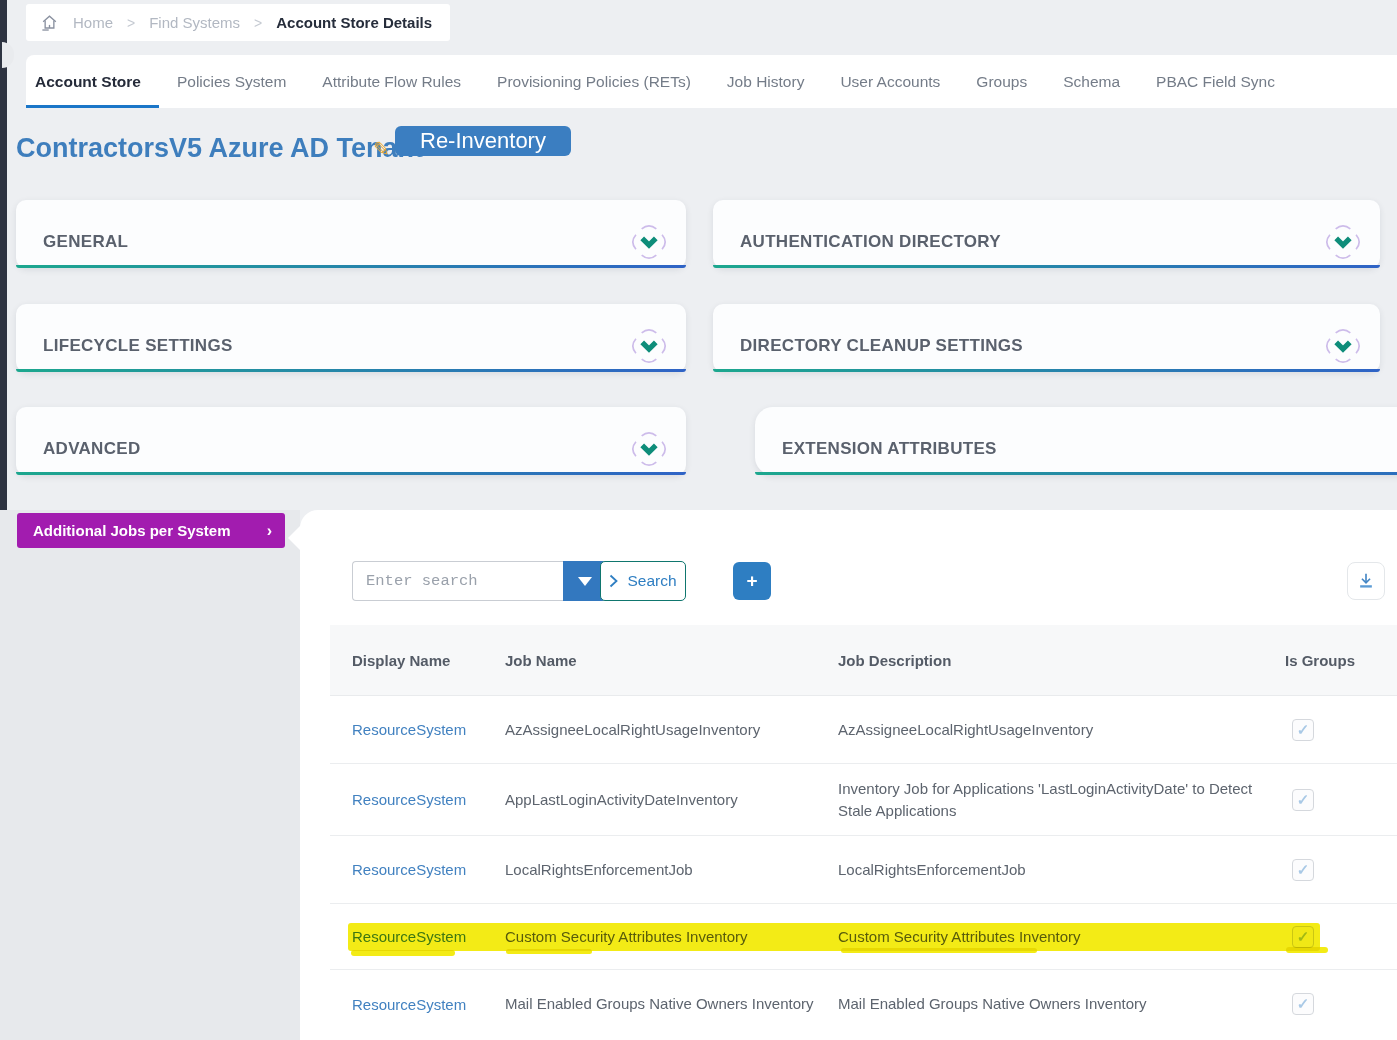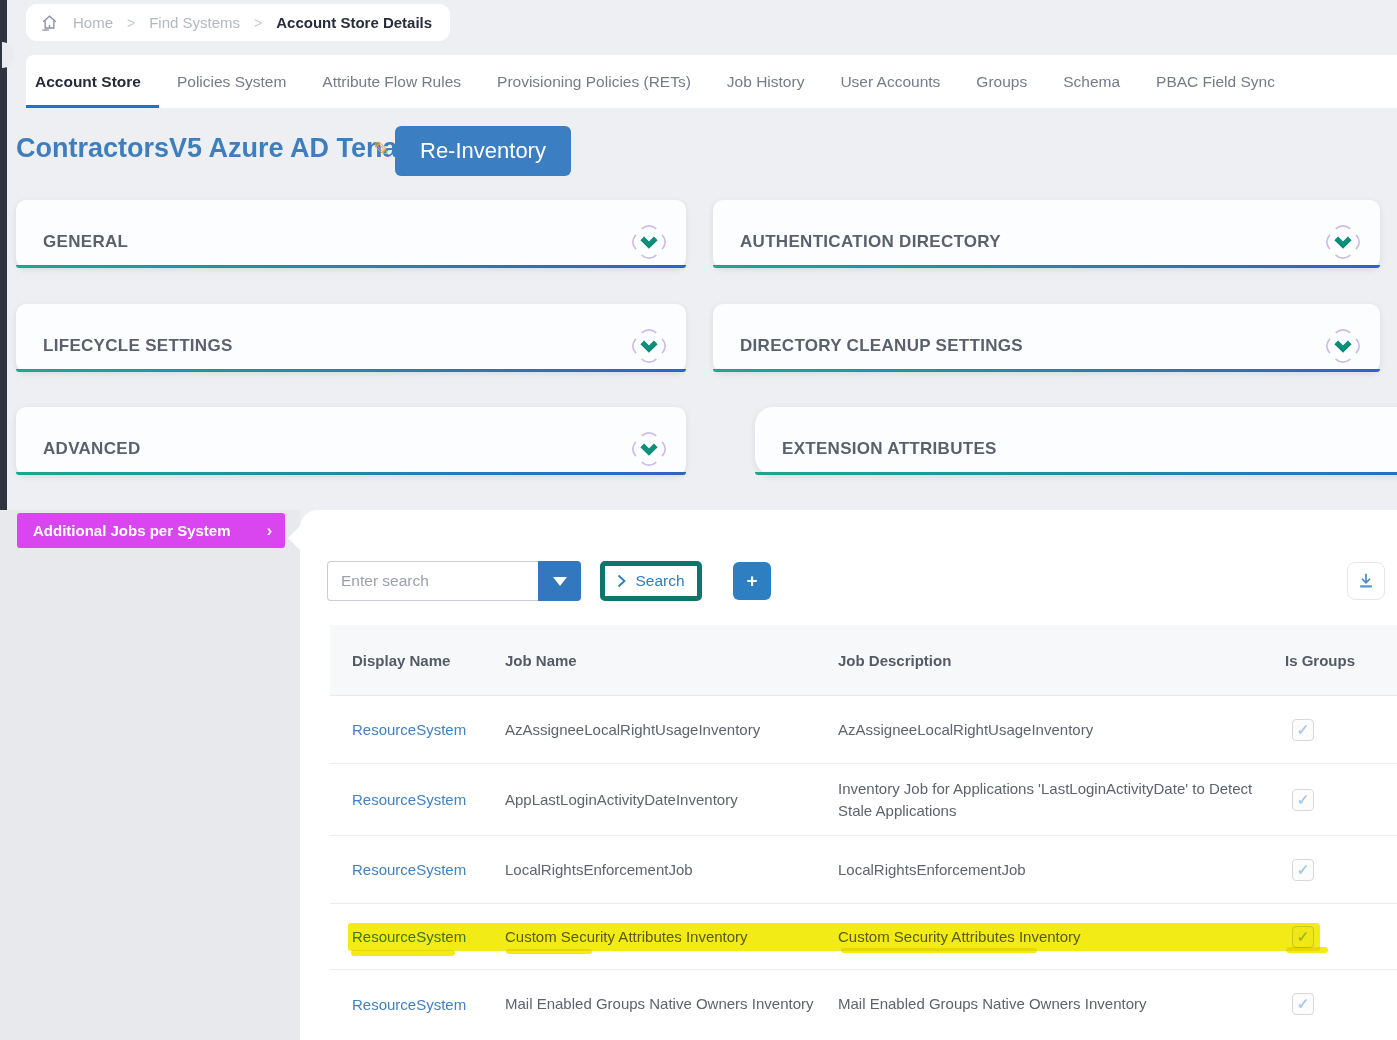--- a/index.html
+++ b/index.html
@@ -5,39 +5,39 @@
   * { margin:0; padding:0; box-sizing:border-box; }
   html,body { width:1397px; height:1040px; }
   body { font-family:"Liberation Sans", sans-serif; background:#edeff2; position:relative; overflow:hidden; }
   #screen { position:relative; width:1397px; height:1040px; }
 
   
   .left-rail { position:absolute; left:0; top:0; width:7px; height:510px; background:#2e3442; }
   .rail-notch { position:absolute; left:2px; top:42px; width:12px; height:26px; background:#e9ebee; border-radius:0 13px 13px 0; }
 
   
-  .breadcrumb { position:absolute; left:26px; top:4px; height:37px; background:#ffffff; border-radius:11px;
+  .breadcrumb { position:absolute; left:26px; top:4px; height:37px; background:#ffffff; border-radius:3px;
     display:flex; align-items:center; padding:0 18px 0 14px; gap:14px; }
   .breadcrumb .crumb { font-size:15px; color:#b2b8c2; }
   .breadcrumb .crumb.current { color:#262d3b; font-weight:bold; }
   .breadcrumb .sep { color:#c5cad2; font-size:14px; }
   .home-icon svg { display:block; }
 
   
   .tabbar { position:absolute; left:26px; top:55px; width:1371px; height:53px; background:#ffffff;
     border-radius:8px 0 0 0; display:flex; align-items:stretch; padding-left:0; }
   .tab { display:flex; align-items:center; padding:0 18px; font-size:15.5px; color:#747c88; position:relative; cursor:pointer; white-space:nowrap; }
   .tab.first { padding-left:9px; }
   .tab.active { color:#252b39; font-weight:bold; }
   .tab.active::after { content:""; position:absolute; left:0; right:0; bottom:0; height:3px; background:#1b76c8; }
 
   
   .page-title { position:absolute; left:16px; top:133px; font-size:27px; font-weight:bold; color:#3e7ebd; }
   .edit-pencil { position:absolute; left:373px; top:137px; font-size:20px; color:#eba934; transform:rotate(0deg); cursor:pointer; }
-  .reinventory-btn { position:absolute; left:395px; top:126px; height:50px; padding:0 25px; background:#3b7ec1; border:none;
+  .reinventory-btn { position:absolute; left:395px; top:126px; height:30px; padding:0 25px; background:#3b7ec1; border:none;
     border-radius:6px; color:#ffffff; font-size:22px; font-family:inherit; cursor:pointer; }
 
   
   .panel { position:absolute; height:68px; background:#fcfdfe; border-radius:10px; box-shadow:0 2px 6px rgba(40,50,70,.10);
     display:flex; align-items:center; justify-content:space-between; padding:16px 14px 0 27px; }
   .panel::after { content:""; position:absolute; left:0; right:0; bottom:0; height:3px; border-radius:0 0 10px 10px;
     background:linear-gradient(90deg,#1ca78e,#2f63c6); }
   .panel-title { font-size:17px; font-weight:bold; color:#5a616d; letter-spacing:.3px; }
   .expander { background:none; border:none; cursor:pointer; width:46px; height:46px; padding:0; }
   .p-r0c0 { left:16px;  top:200px; width:670px; }
@@ -46,34 +46,34 @@
   .p-r1c1 { left:713px; top:304px; width:667px; }
   .p-r2c0 { left:16px;  top:407px; width:670px; }
   .p-r2c1 { left:755px; top:407px; width:765px;border-radius:18px; }
 
   
   .sidebar-area { position:absolute; left:0; top:510px; width:300px; height:530px; background:#e7e9ec; }
   .content-panel { position:absolute; left:300px; top:510px; width:1097px; height:530px; background:#ffffff; border-radius:18px 0 0 0; }
   .content-notch { position:absolute; left:-12px; top:15px; width:0; height:0;
     border-top:13px solid transparent; border-bottom:13px solid transparent; border-right:13px solid #ffffff; }
 
-  .jobs-btn { position:absolute; left:17px; top:513px; width:268px; height:35px; background:#d946ef; border:none; border-radius:3px;
+  .jobs-btn { position:absolute; left:17px; top:513px; width:268px; height:35px; background:#a21caf; border:none; border-radius:3px;
     color:#ffffff; font-family:inherit; font-size:15px; font-weight:bold; display:flex; align-items:center; justify-content:space-between;
     padding:0 13px 0 16px; cursor:pointer; }
   .jobs-btn .chev { font-weight:bold; font-size:16px; }
 
   
   .search-group { position:absolute; left:27px; top:51px; display:flex; height:40px; }
   .search-input { width:211px; height:40px; border:1px solid #c9cdd3; border-right:none; border-radius:4px 0 0 4px;
-    padding:4px 13px; font-size:15.5px; font-family:Liberation Sans, sans-serif; color:#3c424c; outline:none; }
+    padding:4px 13px; font-size:15.5px; font-family:Liberation Mono, monospace; color:#3c424c; outline:none;margin-left:25px; }
   .search-input::placeholder { color:#9aa1ab; }
   .search-dd { width:43px; height:40px; background:#3378bf; border:none; border-radius:0 4px 4px 0; cursor:pointer;
     display:flex; align-items:center; justify-content:center; }
   .caret-down { width:0; height:0; border-left:7px solid transparent; border-right:7px solid transparent; border-top:9px solid #ffffff; }
-  .search-btn { position:absolute; left:300px; top:51px; width:102px; height:40px; background:#ffffff; border:5px solid #0f766e;
+  .search-btn { position:absolute; left:300px; top:51px; width:86px; height:40px; background:#ffffff; border:1px solid #0f766e;
     border-radius:5px; color:#2e7ec2; font-size:15.5px; font-family:inherit; cursor:pointer;
     display:flex; align-items:center; justify-content:center; gap:9px; }
   .add-btn { position:absolute; left:433px; top:52px; width:38px; height:38px; background:#2e7ec2; border:none; border-radius:6px;
     color:#ffffff; font-size:19px; font-weight:bold; font-family:inherit; cursor:pointer; }
   .download-btn { position:absolute; left:1047px; top:52px; width:38px; height:38px; background:#ffffff; border:1px solid #e4e7ea;
     border-radius:8px; cursor:pointer; display:flex; align-items:center; justify-content:center; }
 
   
   .table { position:absolute; left:30px; top:115px; width:1067px; }
   .trow { display:grid; grid-template-columns:153px 333px 447px auto; padding-left:22px; align-items:center; }

